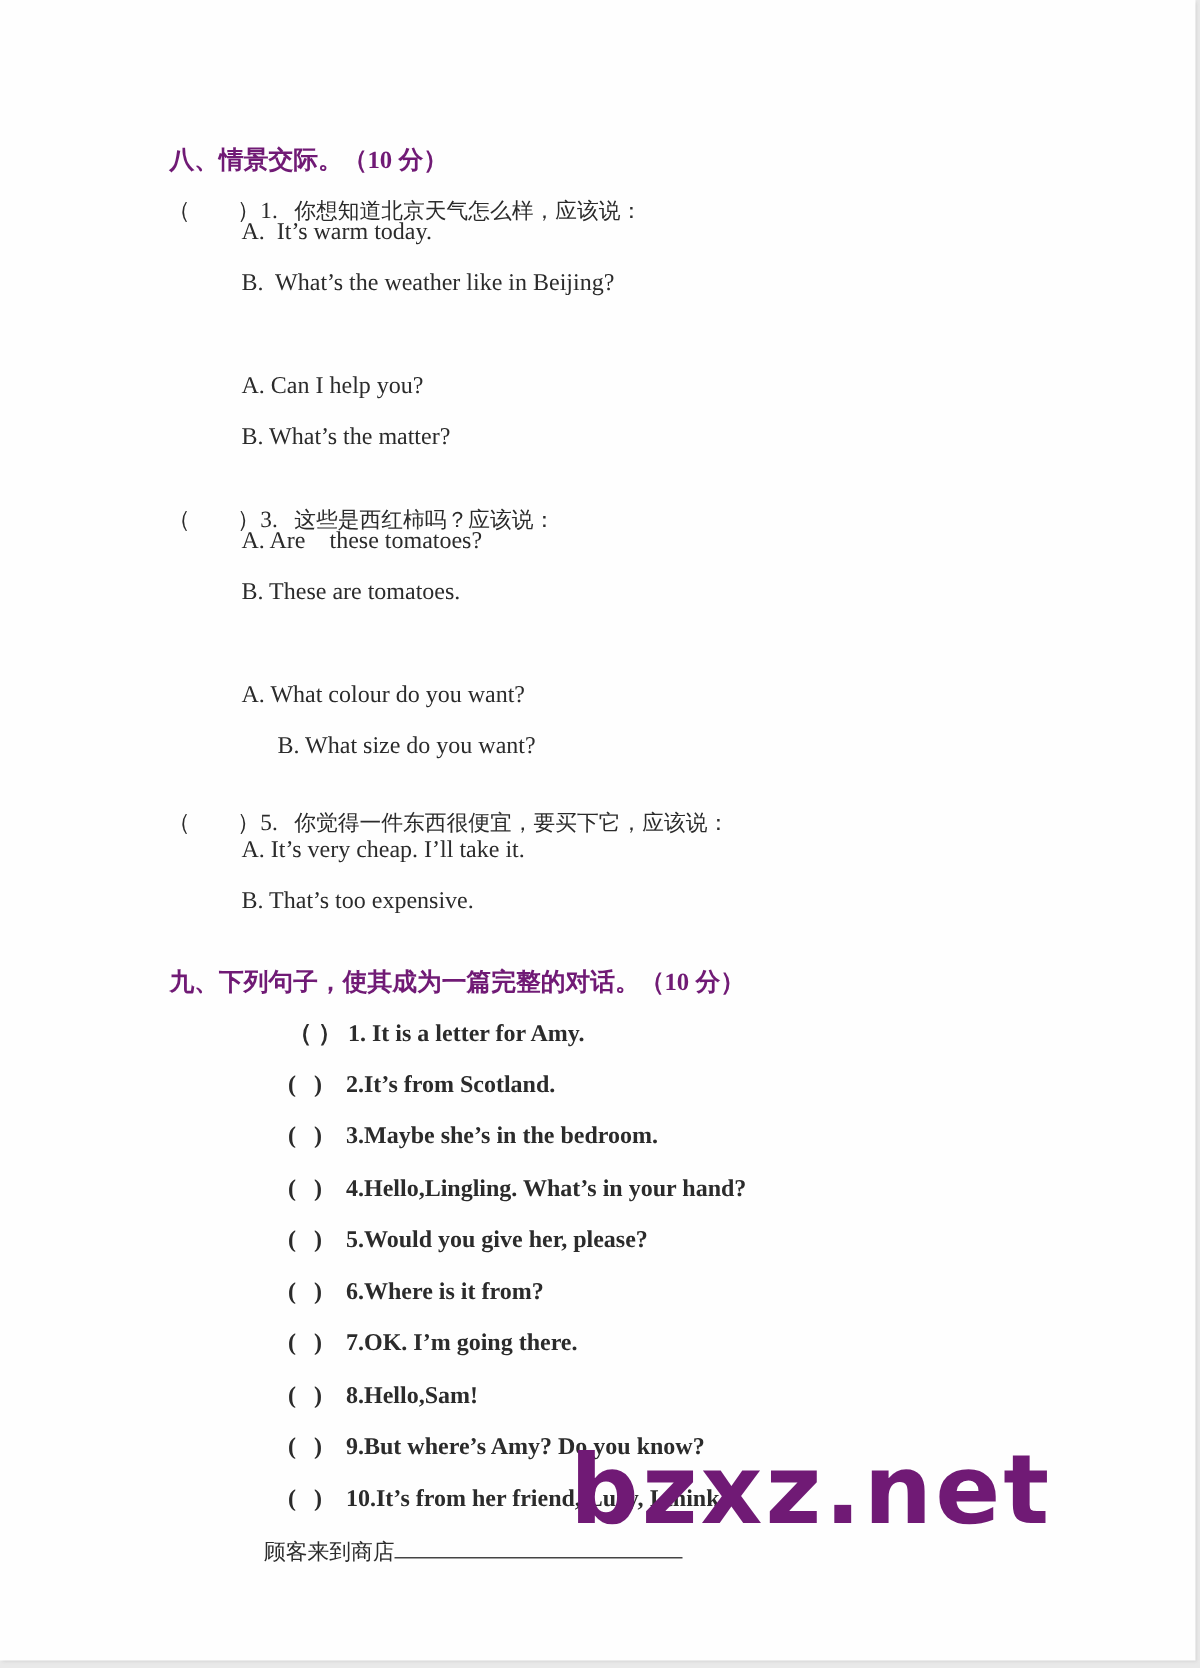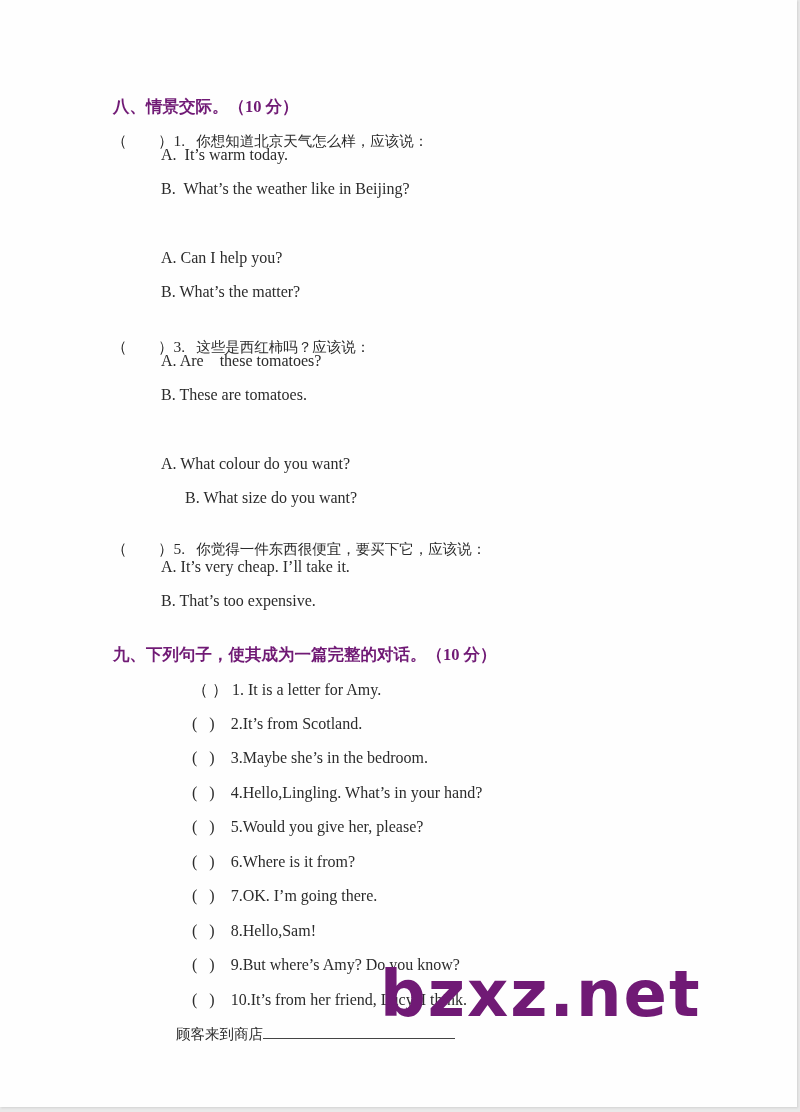--- a/index.html
+++ b/index.html
@@ -13,21 +13,21 @@
       position: absolute; left: 0; top: 0; width: 797px; height: 1107px;
       background: #fefefe; box-shadow: 1px 1px 2px #d2d2d2;
     }
     .line { position: absolute; white-space: pre; font-size: 16px; line-height: 20px; }
     .heading { font-weight: bold; font-size: 16.5px; color: #701a75; font-family: "DejaVu Sans", sans-serif; }
     .heading .pts { font-family: "Liberation Serif", serif; font-weight: bold; }
     .q { font-size: 15.5px; }
     .q .paren { display: inline-block; }
     .q .zh { font-family: "DejaVu Sans", sans-serif; font-size: 14.5px; margin-left: 11px; }
     .opt { font-size: 16px; }
-    .ord { font-size: 16px; }
+    .ord { font-size: 16px; font-weight: bold; }
     .blank-line { display: inline-block; width: 192px; border-bottom: 1px solid #444; height: 14px; vertical-align: baseline; }
     .zh-label { font-family: "DejaVu Sans", sans-serif; font-size: 14.5px; }
     .watermark {
       position: absolute; left: 380px; top: 962px;
       font-family: "DejaVu Sans", sans-serif; font-weight: bold;
       font-size: 64px; color: #701a75; letter-spacing: 2px; line-height: 1;
     }
   </style>
 </head>
 <body>

